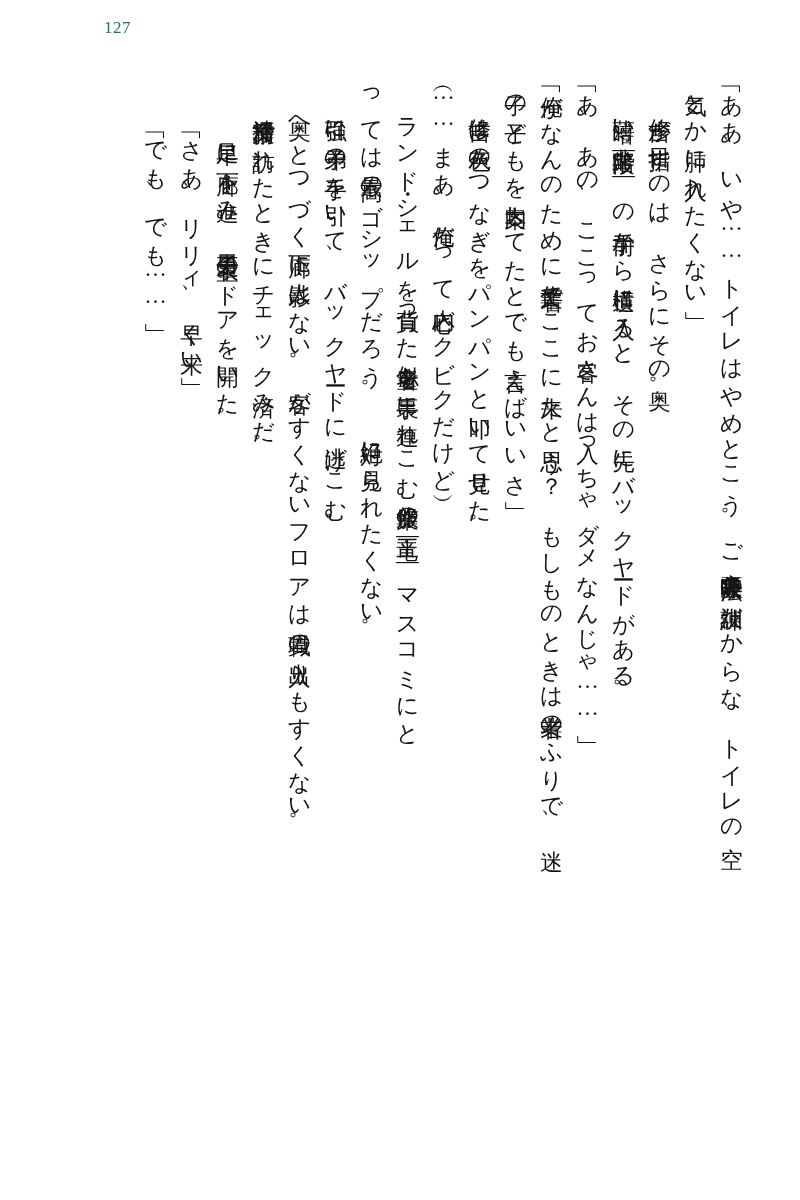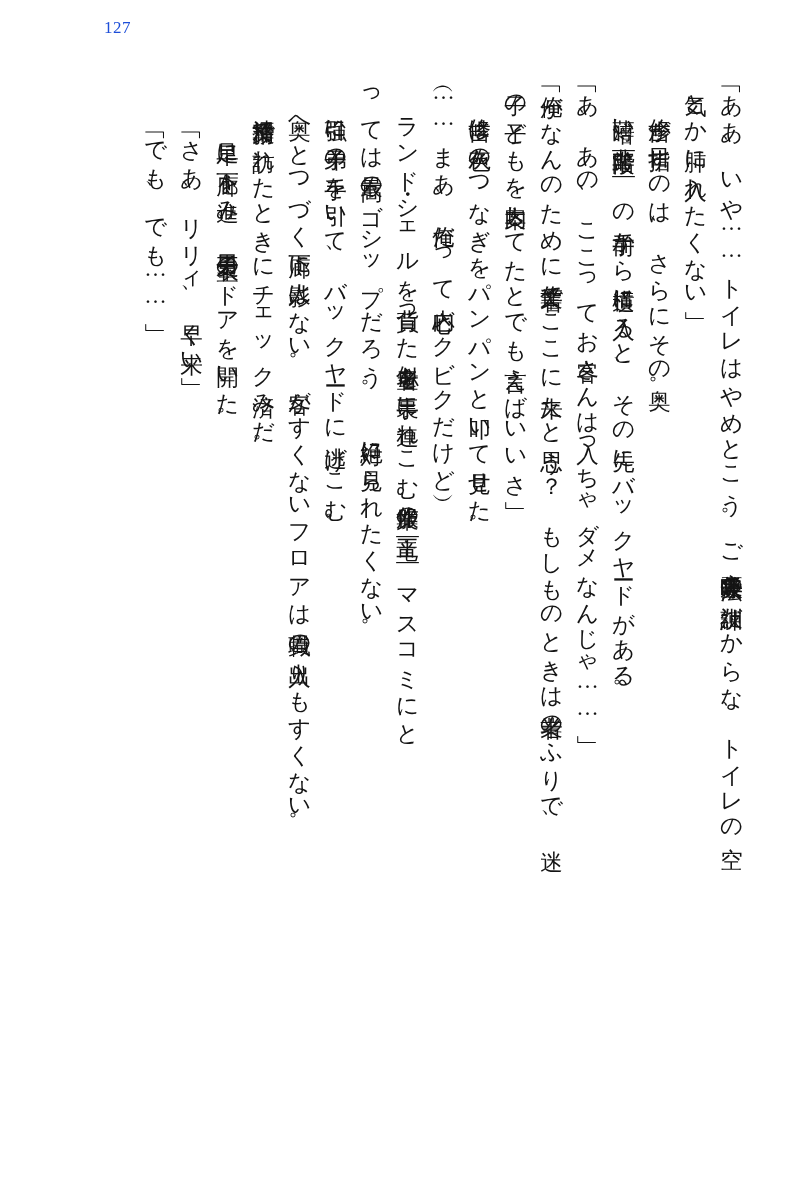--- a/index.html
+++ b/index.html
@@ -24,21 +24,21 @@
   }
 
   
   .page-number {
     position: absolute;
     top: 18px;
     left: 104px;
     font-size: 17px;
     font-family: "Liberation Serif", "DejaVu Serif", serif;
     letter-spacing: 0.5px;
-    color: #1d4ed8;
+    color: #15803d;
   }
 
   
   .text-block {
     position: absolute;
     top: 78px;
     right: 58px;
     height: 1070px;
     width: 690px;
     display: flex;

